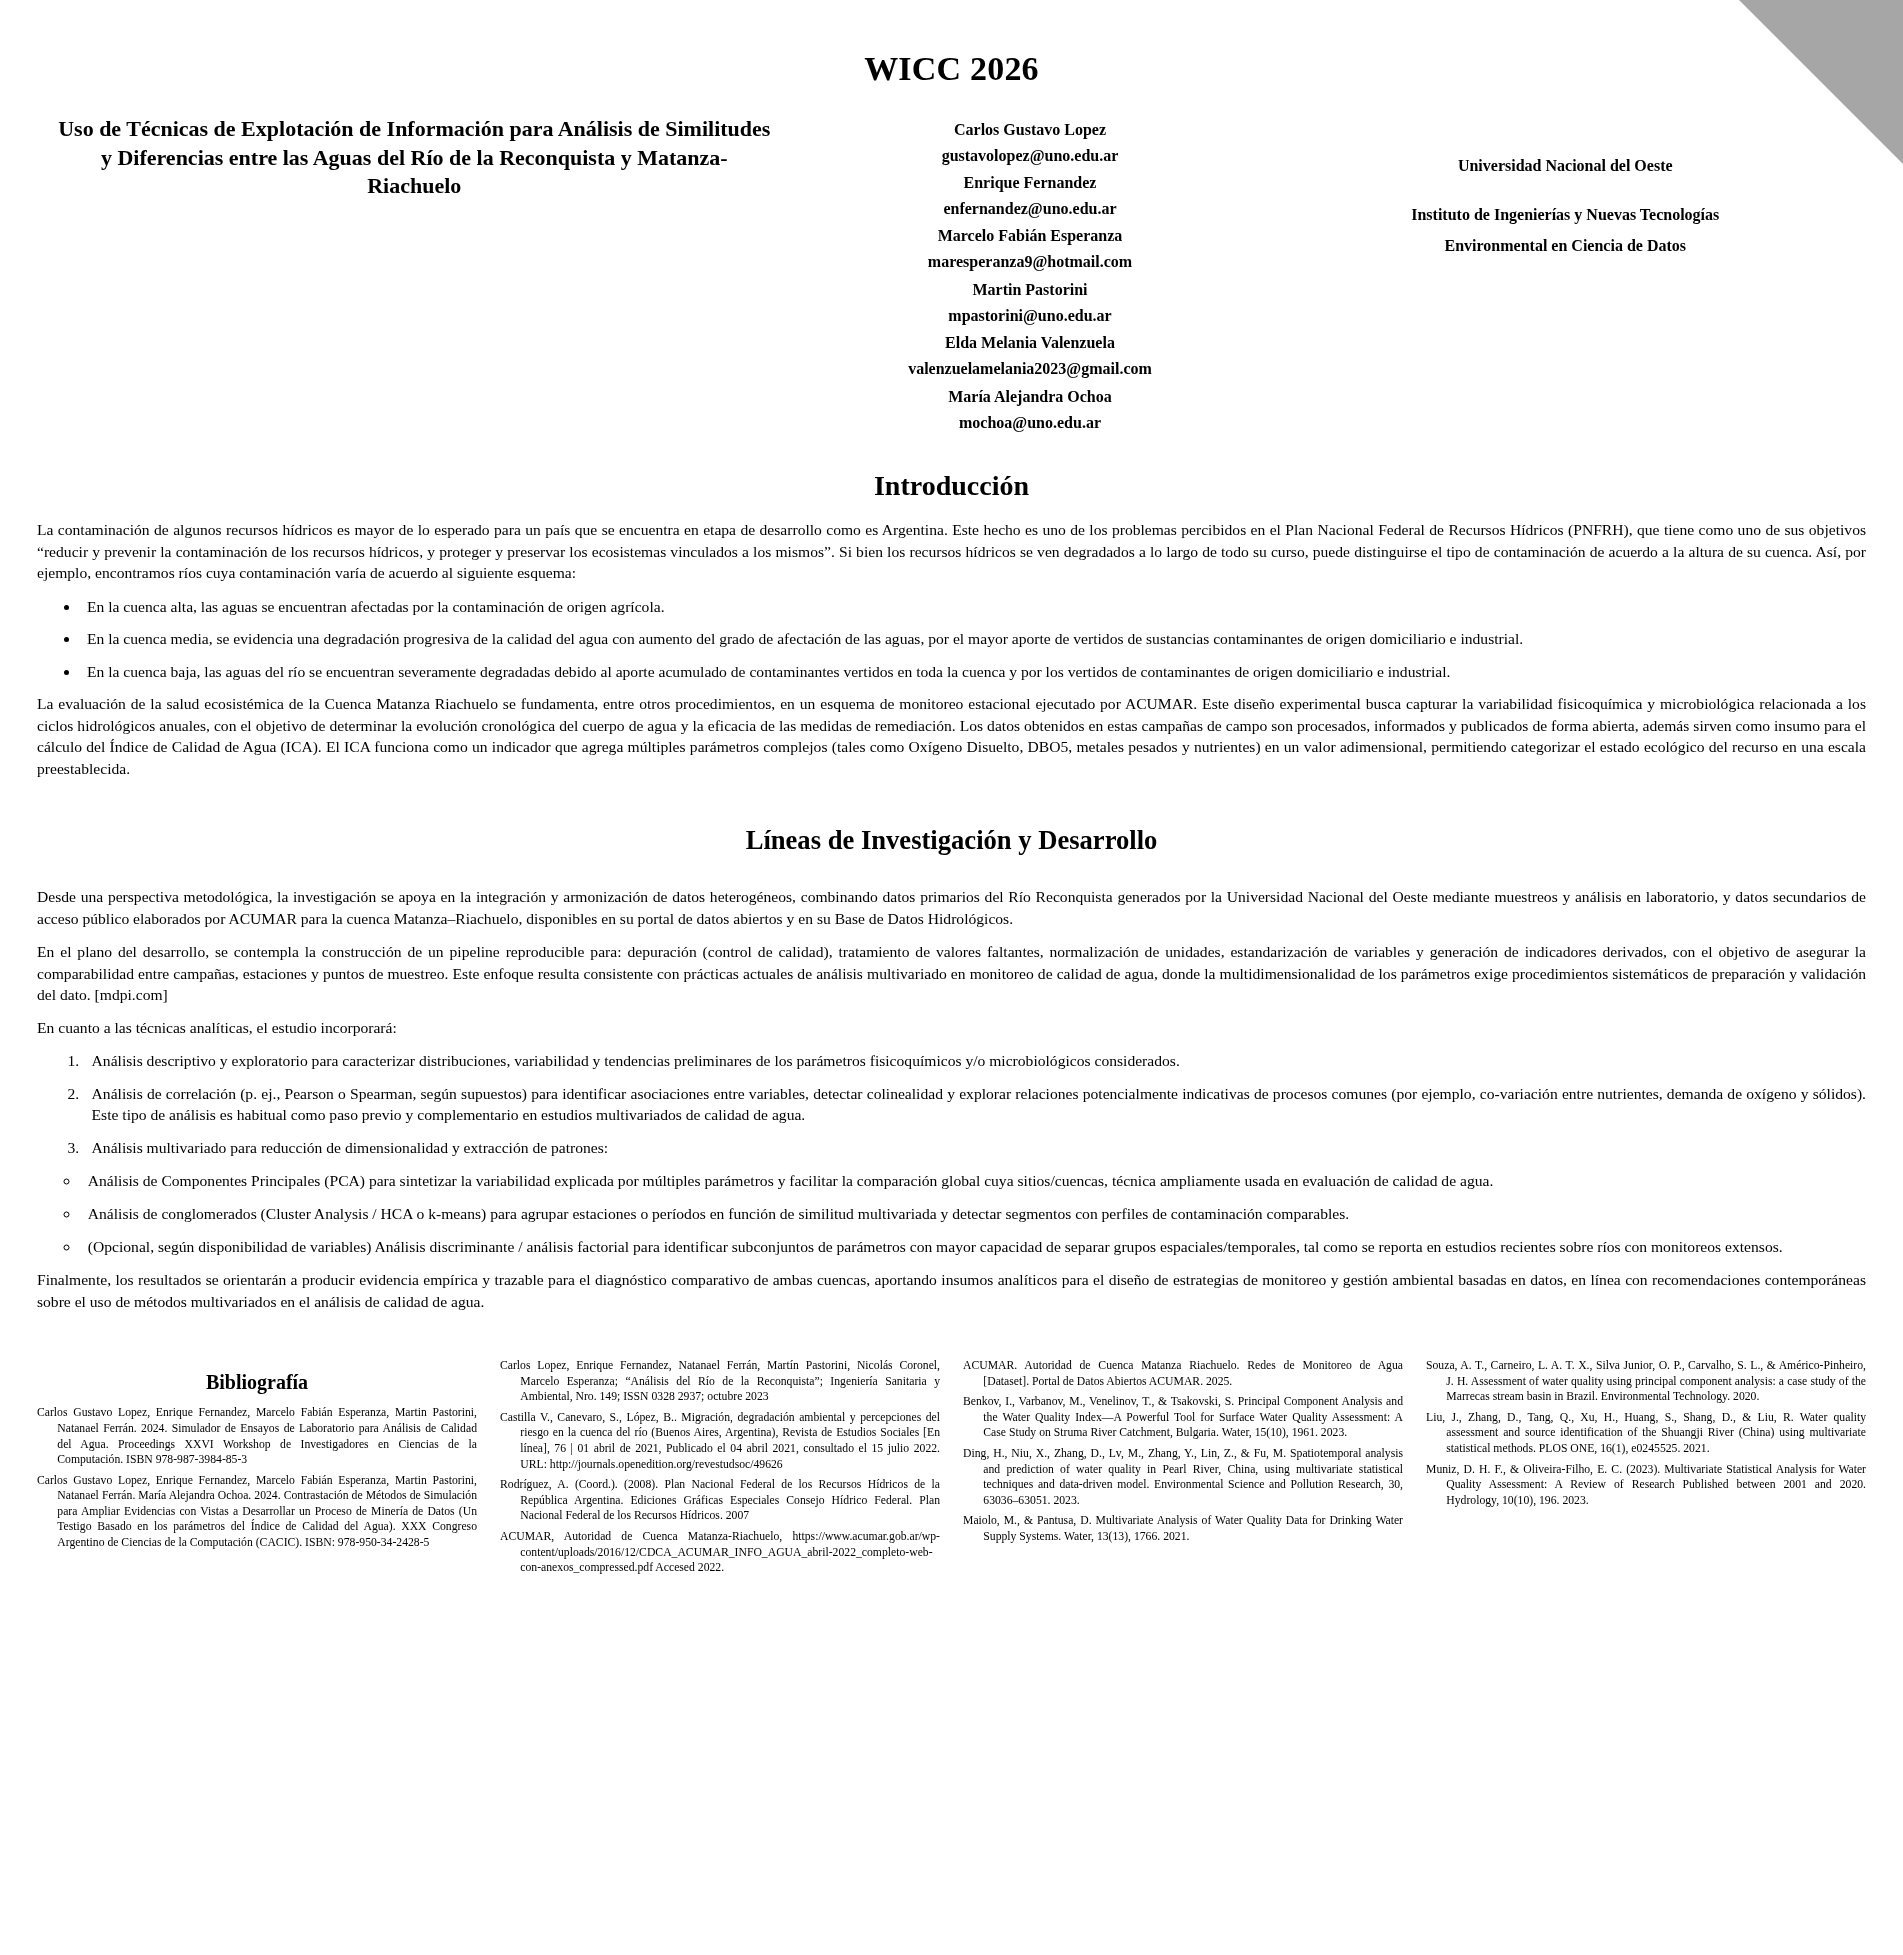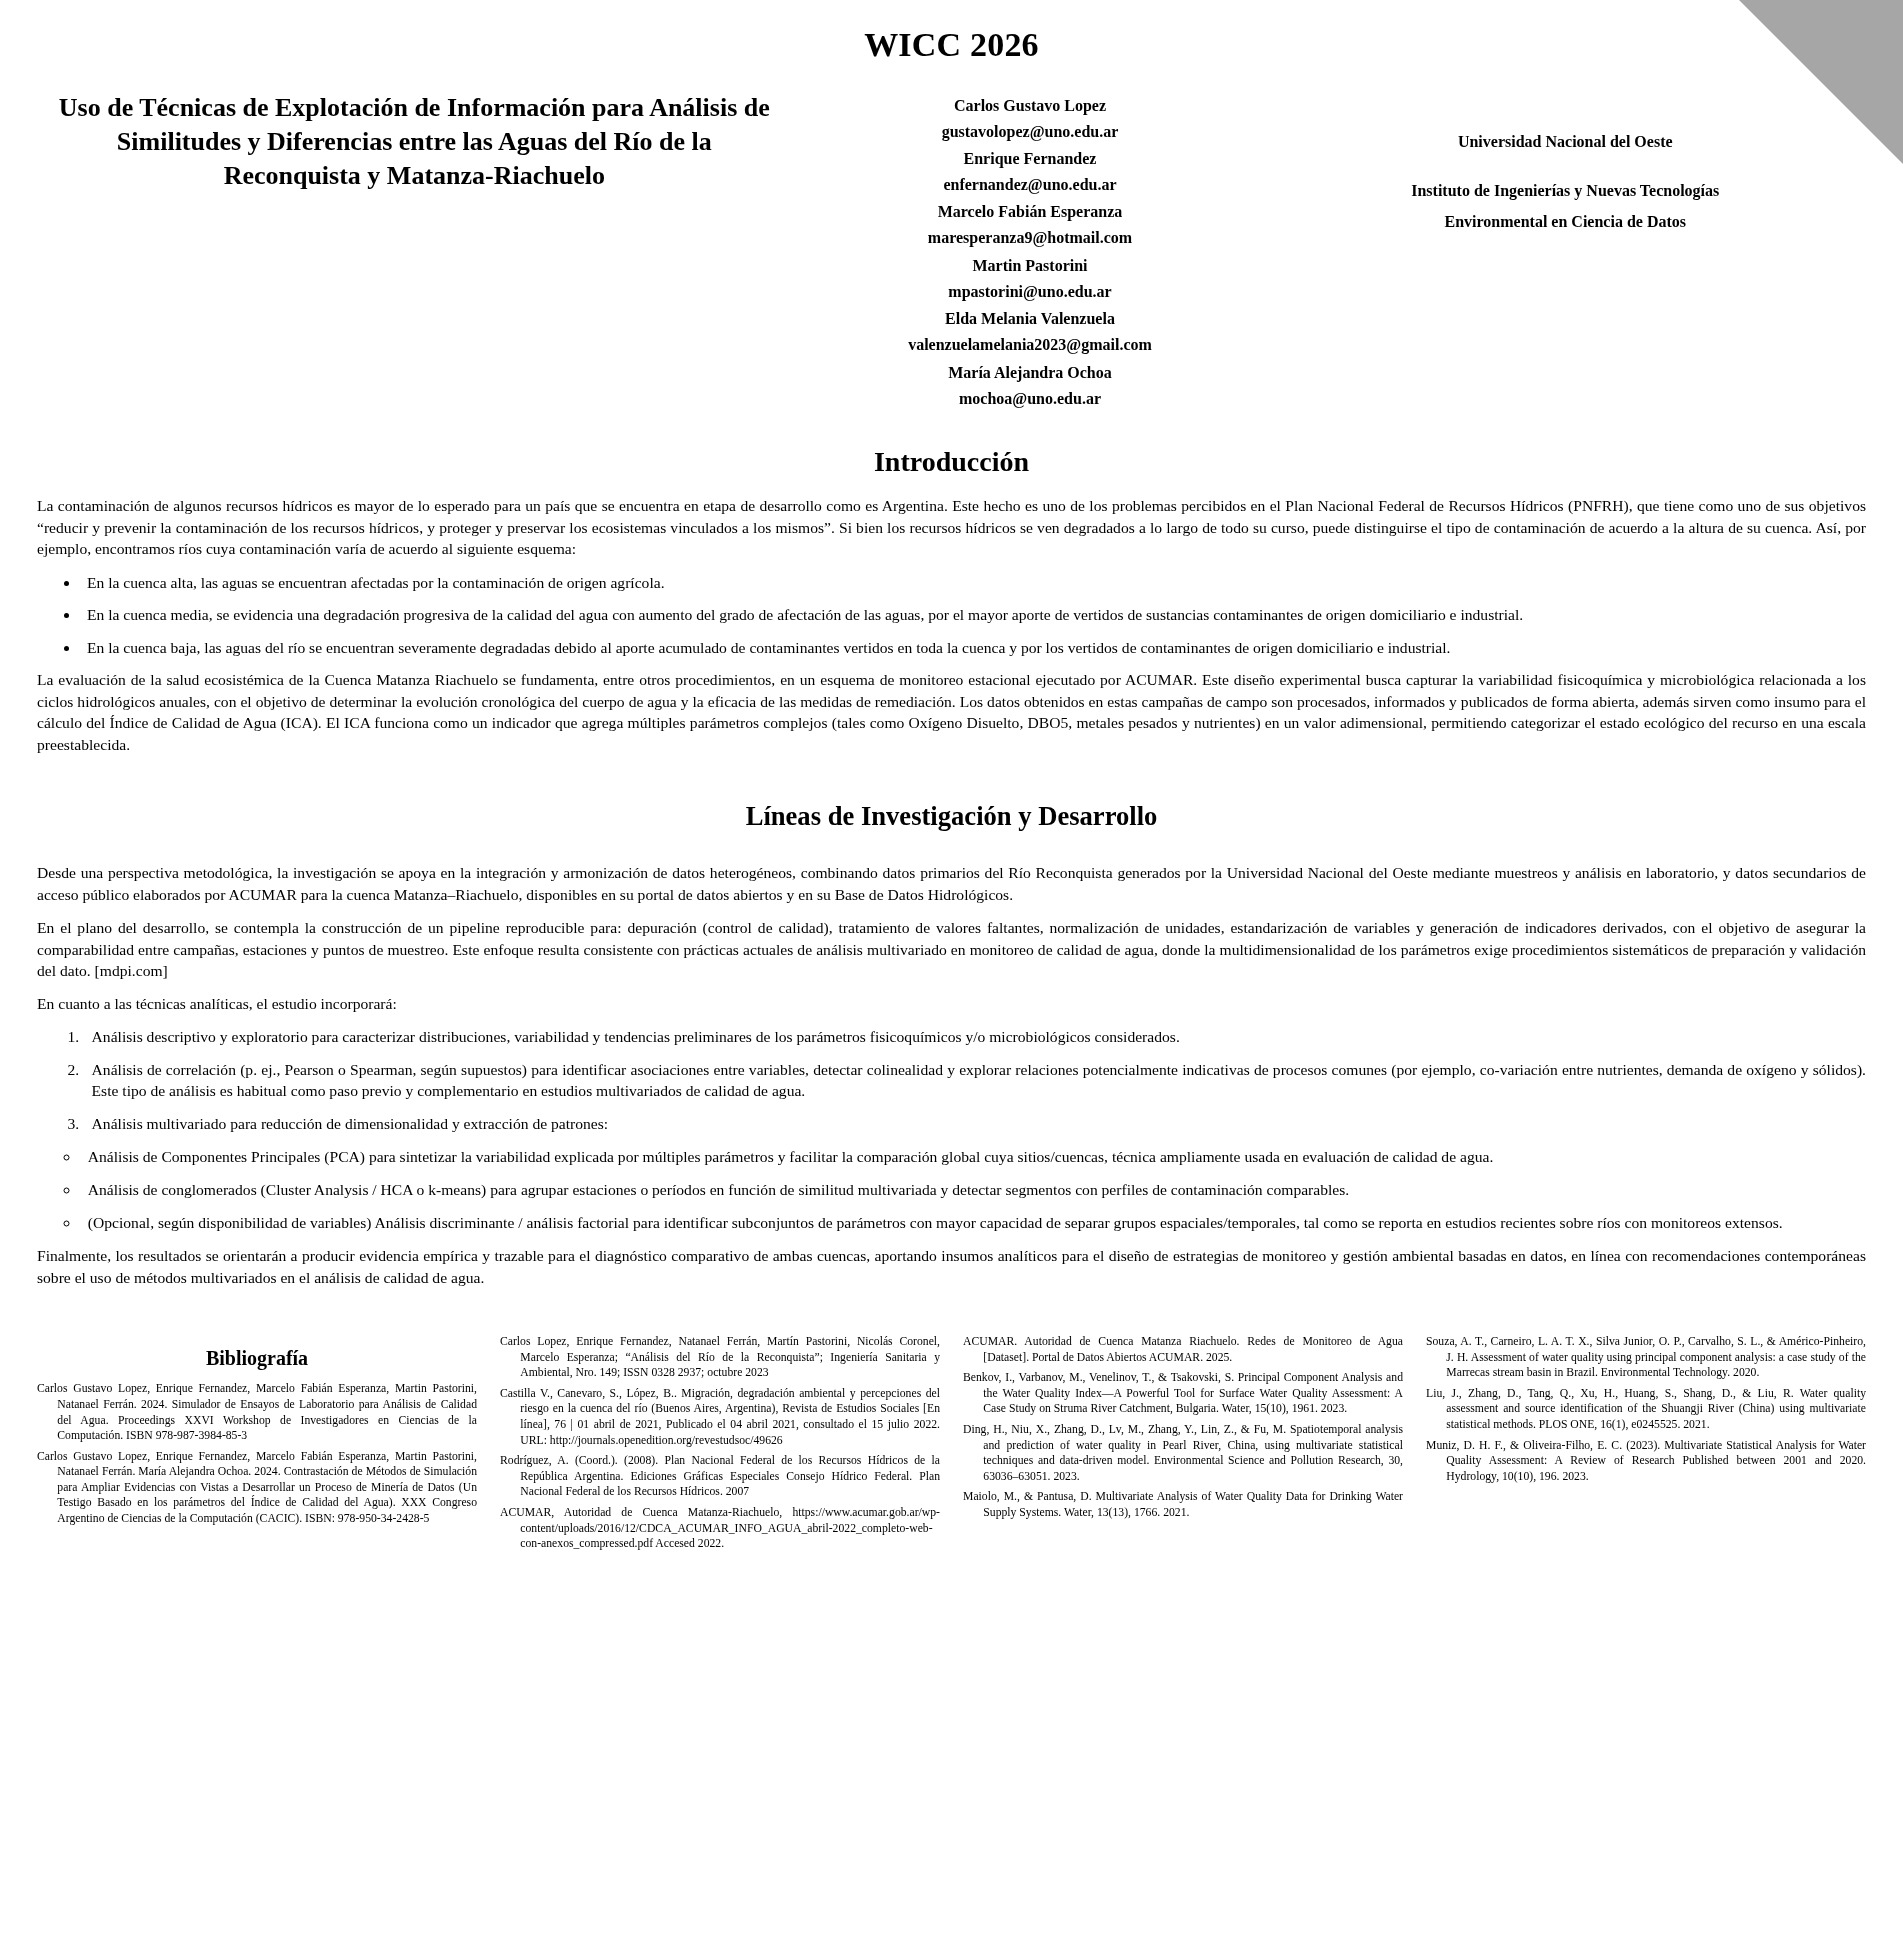--- a/index.html
+++ b/index.html
@@ -31,21 +31,21 @@
     border-left: 164px solid transparent;
     z-index: 5;
   }
 
   
   .conf-title {
     text-align: center;
     font-weight: bold;
     font-size: 34px;
     letter-spacing: 0.2px;
-    padding-top: 26px;
+    padding-top: 50px;
     margin-bottom: 27px;
   }
 
   .header-grid {
     display: flex;
     align-items: flex-start;
     margin-top: 11.7px;
   }
   .hg-col-left {
     width: 735px;
@@ -59,21 +59,21 @@
   }
   .hg-col-right {
     flex: 1;
     box-sizing: border-box;
     text-align: center;
     padding-top: 39px;
     padding-right: 23.5px;
   }
   .paper-title {
     font-weight: bold;
-    font-size: 26px;
+    font-size: 22px;
     line-height: 1.30;
     text-align: center;
   }
   .author-block { margin-top: 1.6px; }
   .author-name {
     font-weight: bold;
     font-size: 16px;
     line-height: 1.62;
   }
   .author-mail {

